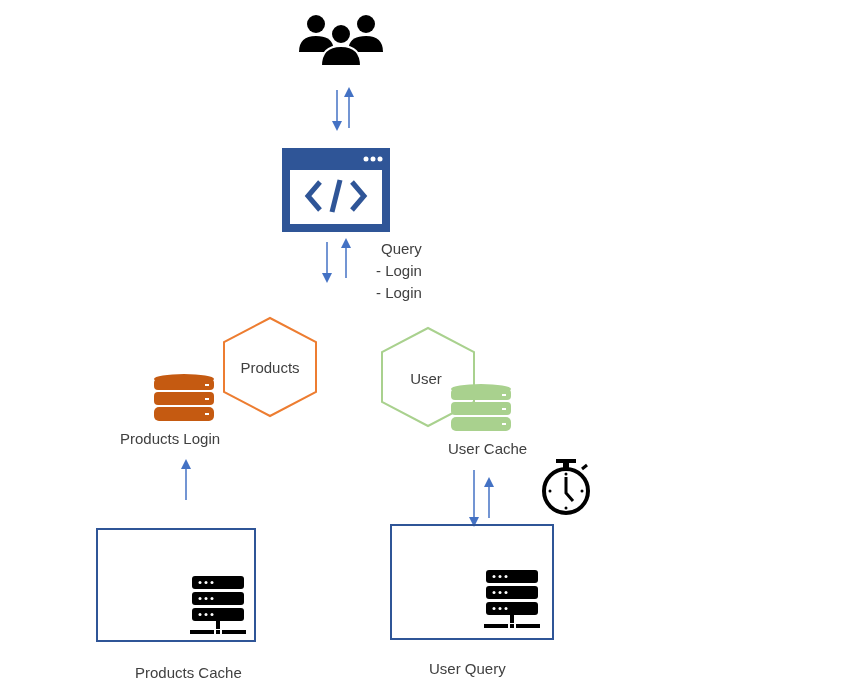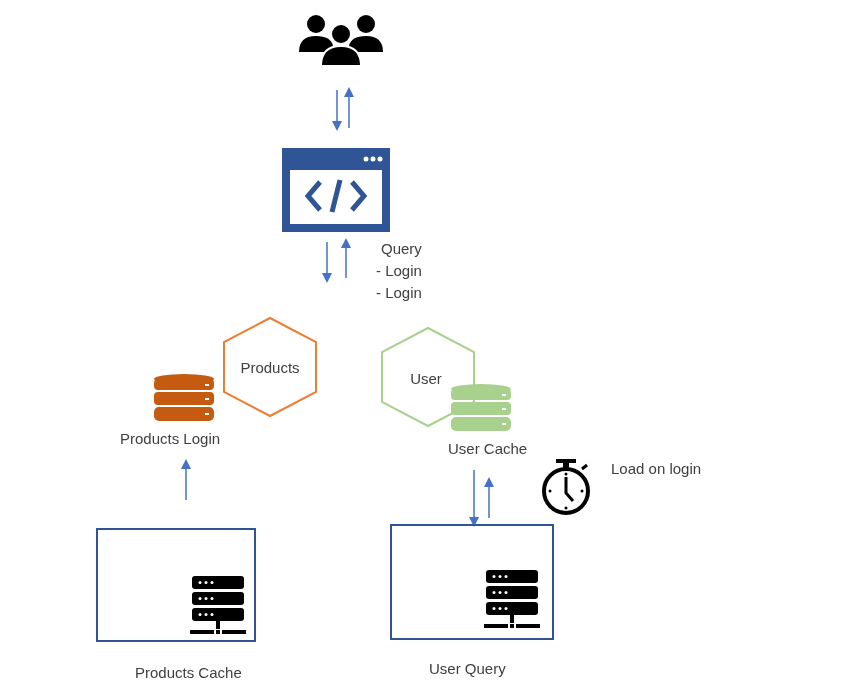--- a/index.html
+++ b/index.html
@@ -108,21 +108,20 @@
     <line x1="42" y1="12" x2="47" y2="8" stroke="#000" stroke-width="3"></line>
     <circle cx="26" cy="34" r="22" fill="none" stroke="#000" stroke-width="4"></circle>
     <polyline points="26,20 26,36 33,44" fill="none" stroke="#000" stroke-width="3"></polyline>
     <circle cx="26" cy="17" r="1.5" fill="#000"></circle>
     <circle cx="10" cy="34" r="1.5" fill="#000"></circle>
     <circle cx="42" cy="34" r="1.5" fill="#000"></circle>
     <circle cx="26" cy="51" r="1.5" fill="#000"></circle>
   </svg>
 </div>
 <div class="abs" style="left:611px; top:458px;">
-  <div class="label">Load on login</div>
 </div>
 
 <div class="abs" style="left:96px; top:528px; width:160px; height:114px; border:2px solid #2F5597; box-sizing:border-box;">
   <div class="abs" style="left:92px; top:46px; width:56px; height:62px;">
     <svg width="56" height="62" viewBox="0 0 56 62">
       <rect x="2" y="0" width="52" height="13" rx="3" fill="#000"></rect>
       <rect x="2" y="16" width="52" height="13" rx="3" fill="#000"></rect>
       <rect x="2" y="32" width="52" height="13" rx="3" fill="#000"></rect>
       <circle cx="10" cy="6.5" r="1.5" fill="#fff"></circle>
         <circle cx="16" cy="6.5" r="1.5" fill="#fff"></circle>

